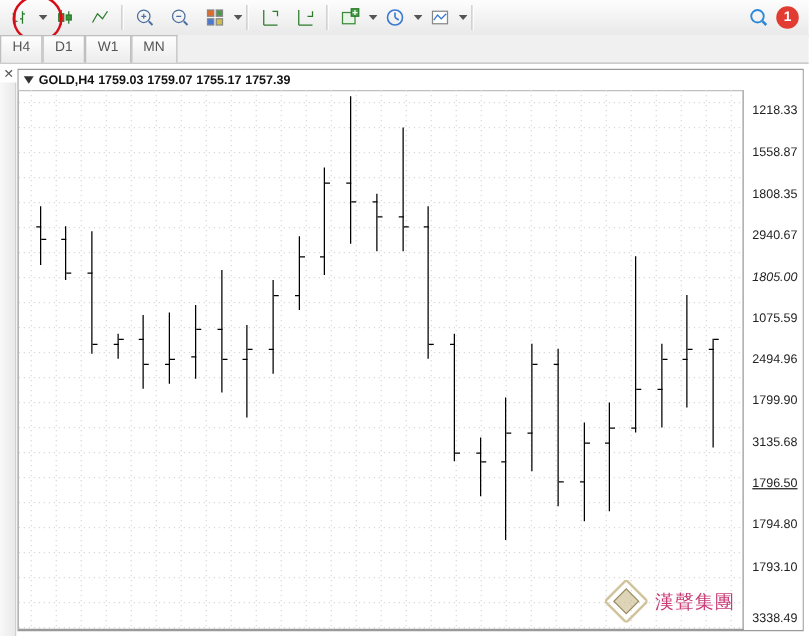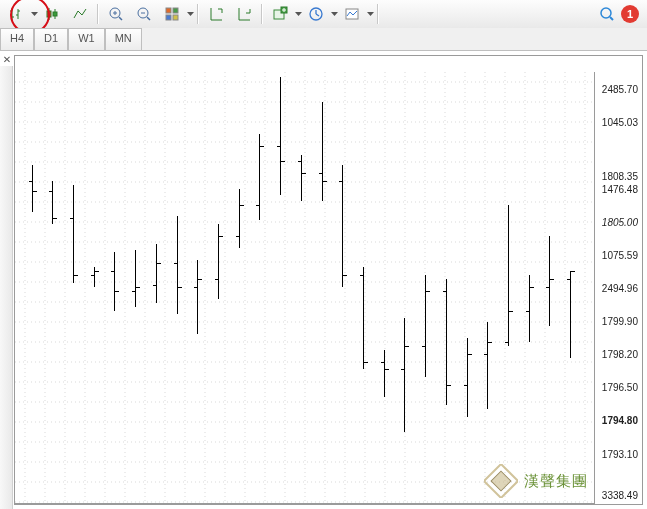--- a/index.html
+++ b/index.html
@@ -26,21 +26,21 @@
   .bar .cl{position:absolute;width:4px;border-top:1px solid #000;left:0;}
   
   .bar .op{left:-4px;right:auto;}
   .bar .cl{left:0;right:auto;}
   
   .anno-circle{position:absolute;width:36px;height:34px;border:2px solid #d60e17;border-radius:50%;left:10px;top:-4px;pointer-events:none;}
   
   .rhs-search{width:20px;height:20px;display:flex;align-items:center;justify-content:center;}
   .badge{width:18px;height:18px;border-radius:50%;background:#e23b32;color:#fff;display:flex;align-items:center;justify-content:center;font-size:11px;font-weight:bold;margin-left:4px;margin-right:6px;}
   .wm{position:absolute;right:54px;bottom:6px;display:flex;align-items:center;opacity:0.85;}
-  .wm-text{font-size:15px;color:#4d7c0f;letter-spacing:1px;margin-left:6px;text-shadow:0 0 2px #fff;}
+  .wm-text{font-size:15px;color:#be185d;letter-spacing:1px;margin-left:6px;text-shadow:0 0 2px #fff;}
   .little-label{position:absolute;right:52px;bottom:26px;font-size:9px;color:#bbb;}
 </style>
 </head>
 <body>
 
 <div class="toolbar">
   <div class="tb-btn">
     <svg width="16" height="16">
         <g stroke="#2a7a2a" stroke-width="1" fill="none">
           <line x1="4" y1="2" x2="4" y2="14"></line>
@@ -173,20 +173,28 @@
   <div class="tf-tab">H4</div>
   <div class="tf-tab">D1</div>
   <div class="tf-tab">W1</div>
   <div class="tf-tab">MN</div>
 </div>
 
 <div class="close-x">✕</div>
 <div class="side-bar"></div>
 
 <div class="chart-pane">
+  <div class="title-bar">
+    <div class="tri"></div>
+    <span>GOLD,H4</span>&nbsp;
+    <span>1759.03</span>&nbsp;
+    <span>1759.07</span>&nbsp;
+    <span>1755.17</span>&nbsp;
+    <span>1757.39</span>
+  </div>
   <div class="plot" id="plot">
       <svg width="580" height="432" style="position: absolute; left: 0px; top: 0px;">
         <line x1="10" x2="10" y1="0" y2="432" stroke="#d9d9d9" stroke-dasharray="1 3"></line>
         <line x1="30" x2="30" y1="0" y2="432" stroke="#d9d9d9" stroke-dasharray="1 3"></line>
         <line x1="50" x2="50" y1="0" y2="432" stroke="#d9d9d9" stroke-dasharray="1 3"></line>
         <line x1="70" x2="70" y1="0" y2="432" stroke="#d9d9d9" stroke-dasharray="1 3"></line>
         <line x1="90" x2="90" y1="0" y2="432" stroke="#d9d9d9" stroke-dasharray="1 3"></line>
         <line x1="110" x2="110" y1="0" y2="432" stroke="#d9d9d9" stroke-dasharray="1 3"></line>
         <line x1="130" x2="130" y1="0" y2="432" stroke="#d9d9d9" stroke-dasharray="1 3"></line>
         <line x1="150" x2="150" y1="0" y2="432" stroke="#d9d9d9" stroke-dasharray="1 3"></line>
@@ -337,31 +345,31 @@
       <div class="bar" style="left: 534.429px; top: 163.964px; height: 90.3273px;">
         <div class="op" style="top: 51.0545px;"></div>
         <div class="cl" style="top: 43.2px;"></div>
       </div>
       <div class="bar" style="left: 555.143px; top: 199.309px; height: 86.4px;">
         <div class="op" style="top: 7.85455px;"></div>
         <div class="cl" style="top: 0px;"></div>
       </div>
     </div>
   <div class="yaxis" id="yaxis">
-      <div class="ylabel" style="top: 4%;">2485.70</div>
-      <div class="ylabel" style="top: 11.6667%;">1045.03</div>
-      <div class="ylabel" style="top: 19.3333%; margin-top: 20px;">1808.35</div>
-      <div class="ylabel" style="top: 27%;">1476.48</div>
+      <div class="ylabel" style="top: 4%;">1218.33</div>
+      <div class="ylabel" style="top: 11.6667%;">1558.87</div>
+      <div class="ylabel" style="top: 19.3333%;">1808.35</div>
+      <div class="ylabel" style="top: 27%;">2940.67</div>
       <div class="ylabel" style="top: 34.6667%; font-style: italic;">1805.00</div>
       <div class="ylabel" style="top: 42.3333%;">1075.59</div>
       <div class="ylabel" style="top: 50%;">2494.96</div>
       <div class="ylabel" style="top: 57.6667%; text-align: right;">1799.90</div>
-      <div class="ylabel" style="top: 65.3333%;">1798.20</div>
-      <div class="ylabel" style="top: 73%;">1796.50</div>
-      <div class="ylabel" style="top: 80.6667%; font-weight: bold;">1794.80</div>
+      <div class="ylabel" style="top: 65.3333%;">3135.68</div>
+      <div class="ylabel" style="top: 73%; text-decoration: underline;">1796.50</div>
+      <div class="ylabel" style="top: 80.6667%;">1794.80</div>
       <div class="ylabel" style="top: 88.3333%;">1793.10</div>
       <div class="ylabel" style="top: 98%;">3338.49</div>
     </div>
   <div class="bottom-line"></div>
   <div class="little-label"></div>
   <div class="wm">
     <svg width="34" height="34">
       <g transform="translate(17,17) rotate(45)">
         <rect x="-12" y="-12" width="24" height="24" fill="none" stroke="#c9b98a" stroke-width="2"></rect>
         <rect x="-7" y="-7" width="14" height="14" fill="#c9b98a" opacity="0.7"></rect>

